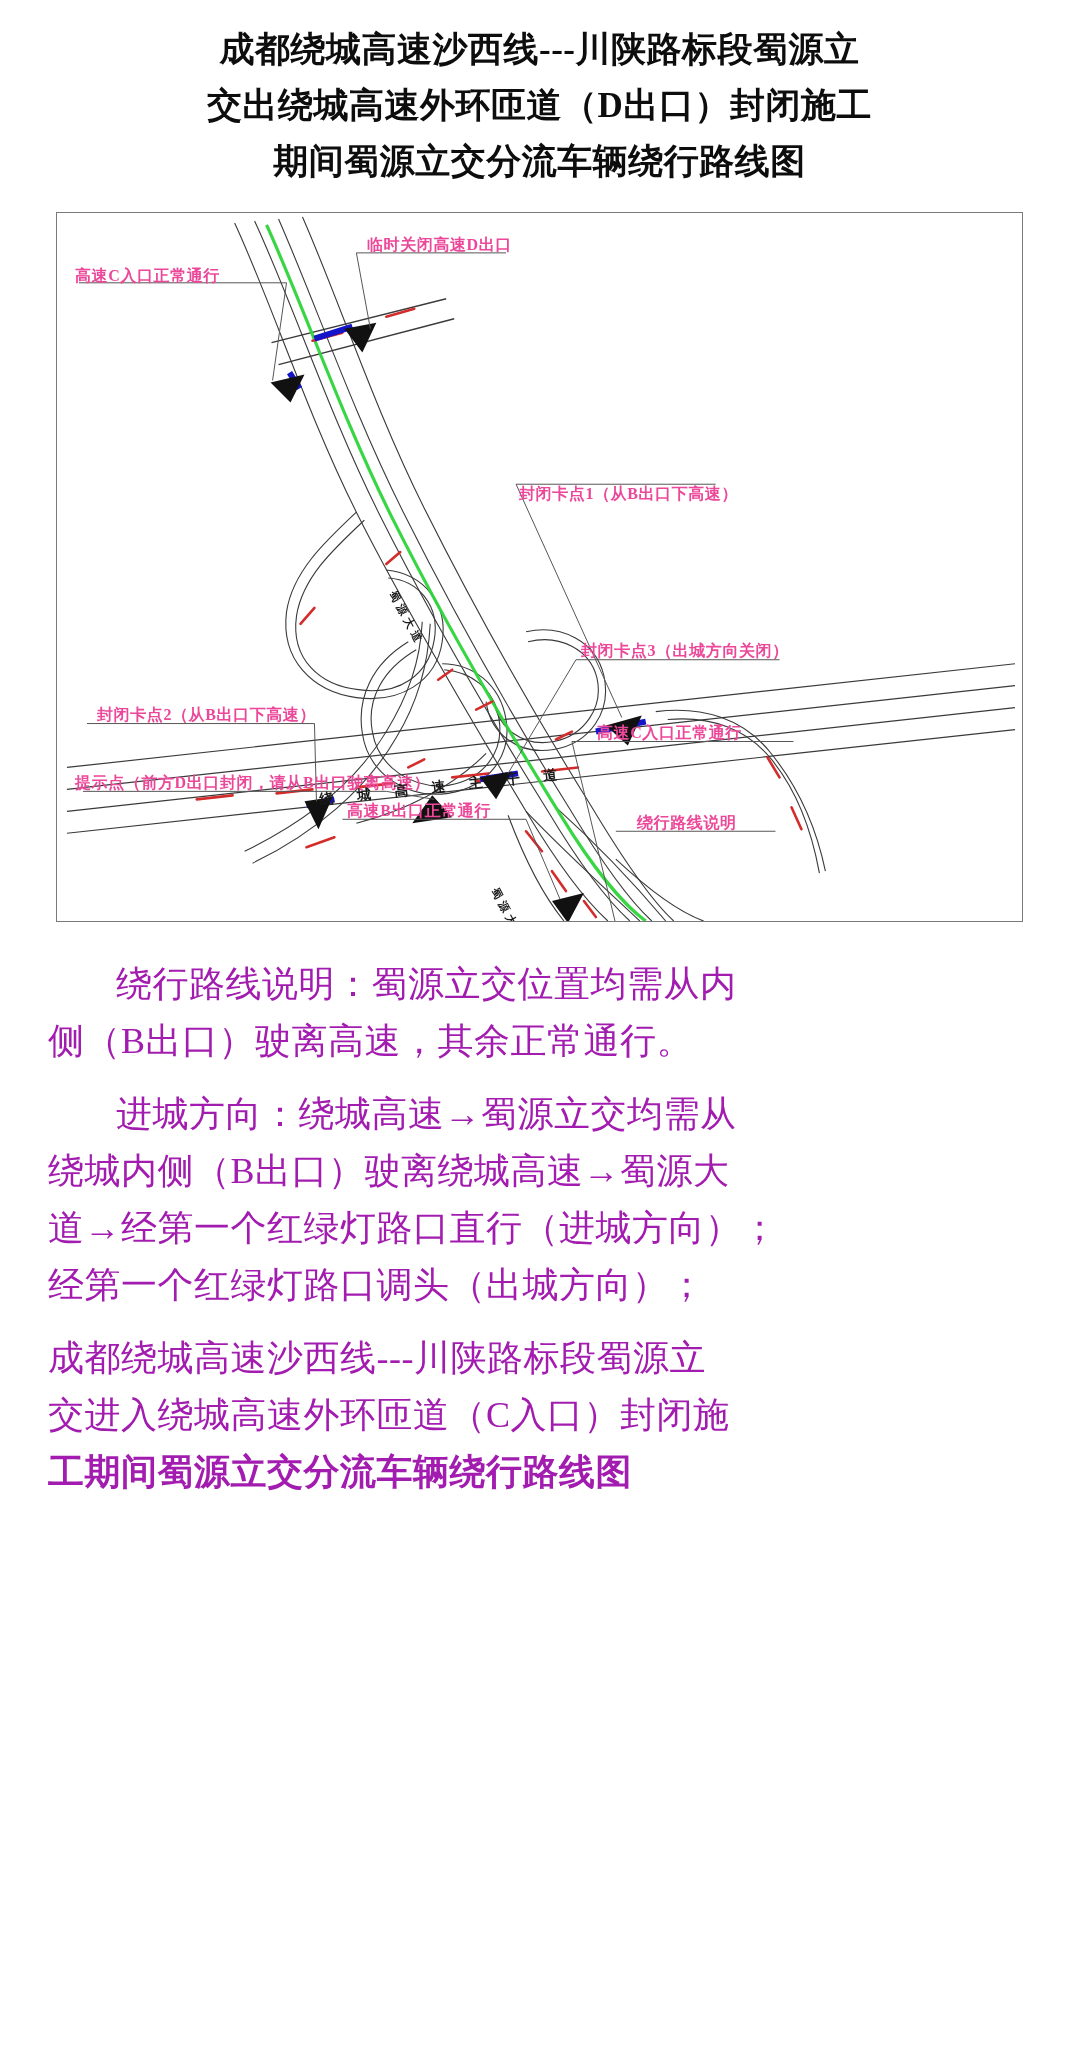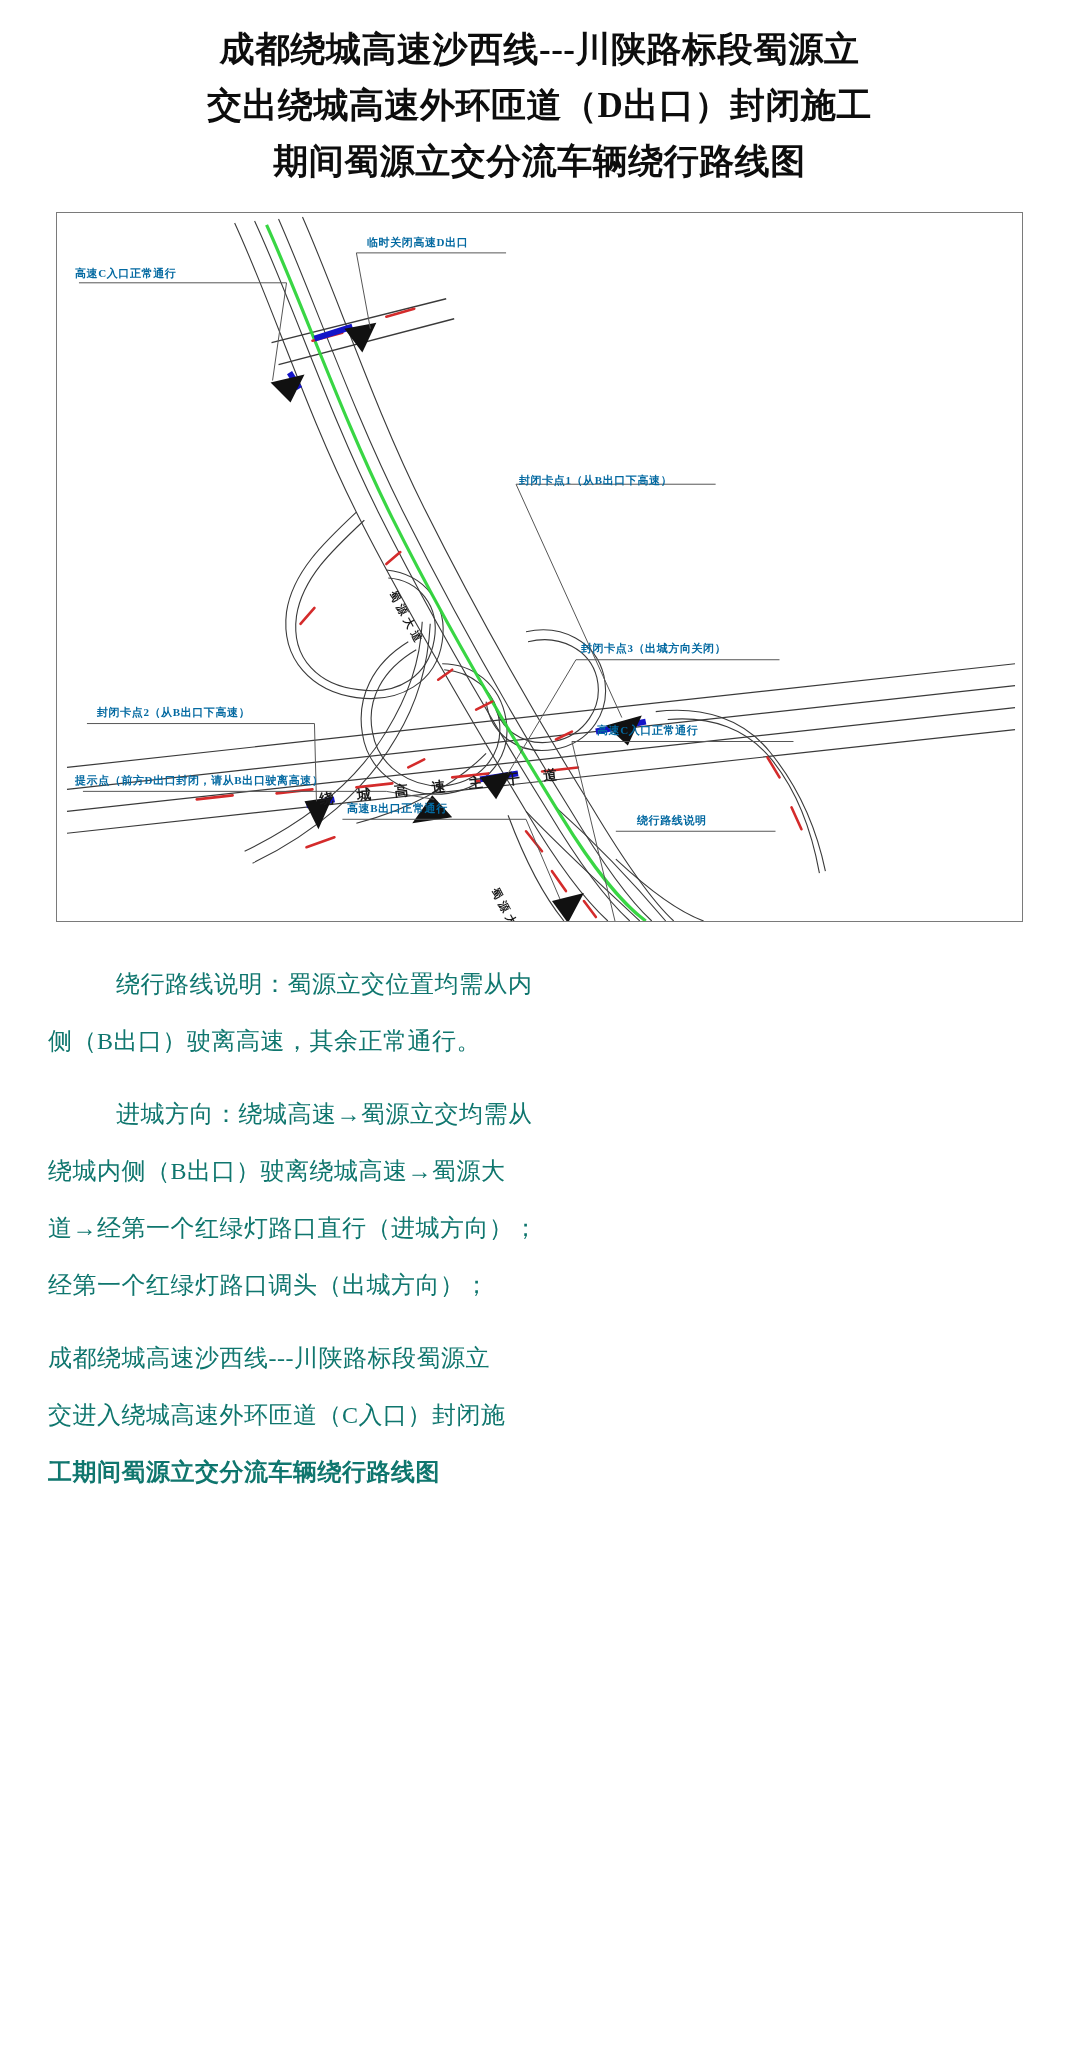--- a/index.html
+++ b/index.html
@@ -47,23 +47,23 @@
     left: 0; top: 0;
     width: 100%;
     height: 100%;
     display: block;
   }
 
   
   .callout {
     position: absolute;
     font-family: "Liberation Serif", "DejaVu Serif", serif;
-    font-size: 11px;
+    font-size: 16px;
     font-weight: 700;
-    color: #0369a1;
+    color: #ec4899;
     white-space: nowrap;
     letter-spacing: 0.6px;
     line-height: 1;
   }
   .roadname {
     position: absolute;
     font-family: "Liberation Serif", "DejaVu Serif", serif;
     font-size: 14px;
     font-weight: 700;
     color: #1a1a1a;
@@ -80,23 +80,23 @@
     letter-spacing: 4px;
     transform-origin: left top;
   }
 
   
   .body-block {
     padding: 34px 48px 0 48px;
   }
   .para {
     font-family: "Liberation Serif", "DejaVu Serif", serif;
-    font-size: 24px;
+    font-size: 36px;
     line-height: 57px;
-    color: #0f766e;
+    color: #a21caf;
     margin: 0 0 16px 0;
     text-align: justify;
     text-align-last: left;
     letter-spacing: 0.5px;
   }
   .para-center { text-align: right; font-weight: bold; }
   .nowrap-line {
     display: block;
     white-space: nowrap;
   }
@@ -226,21 +226,21 @@
       <path d="M470,608 L504,688"></path>
 
       <path d="M560,620 L720,620"></path>
     </g>
   </svg>
 
   <div class="callout" style="left:18px; top:55px;">高速C入口正常通行</div>
 
   <div class="callout" style="left:310px; top:24px;">临时关闭高速D出口</div>
 
-  <div class="callout" style="left:462px; top:262px;">封闭卡点1（从B出口下高速）</div>
+  <div class="callout" style="left:462px; top:273px;">封闭卡点1（从B出口下高速）</div>
 
   <div class="callout" style="left:524px; top:430px;">封闭卡点3（出城方向关闭）</div>
 
   <div class="callout" style="left:40px; top:494px;">封闭卡点2（从B出口下高速）</div>
 
   <div class="callout" style="left:18px; top:562px;">提示点（前方D出口封闭，请从B出口驶离高速）</div>
 
   <div class="callout" style="left:540px; top:512px;">高速C入口正常通行</div>
 
   <div class="callout" style="left:290px; top:590px;">高速B出口正常通行</div>

